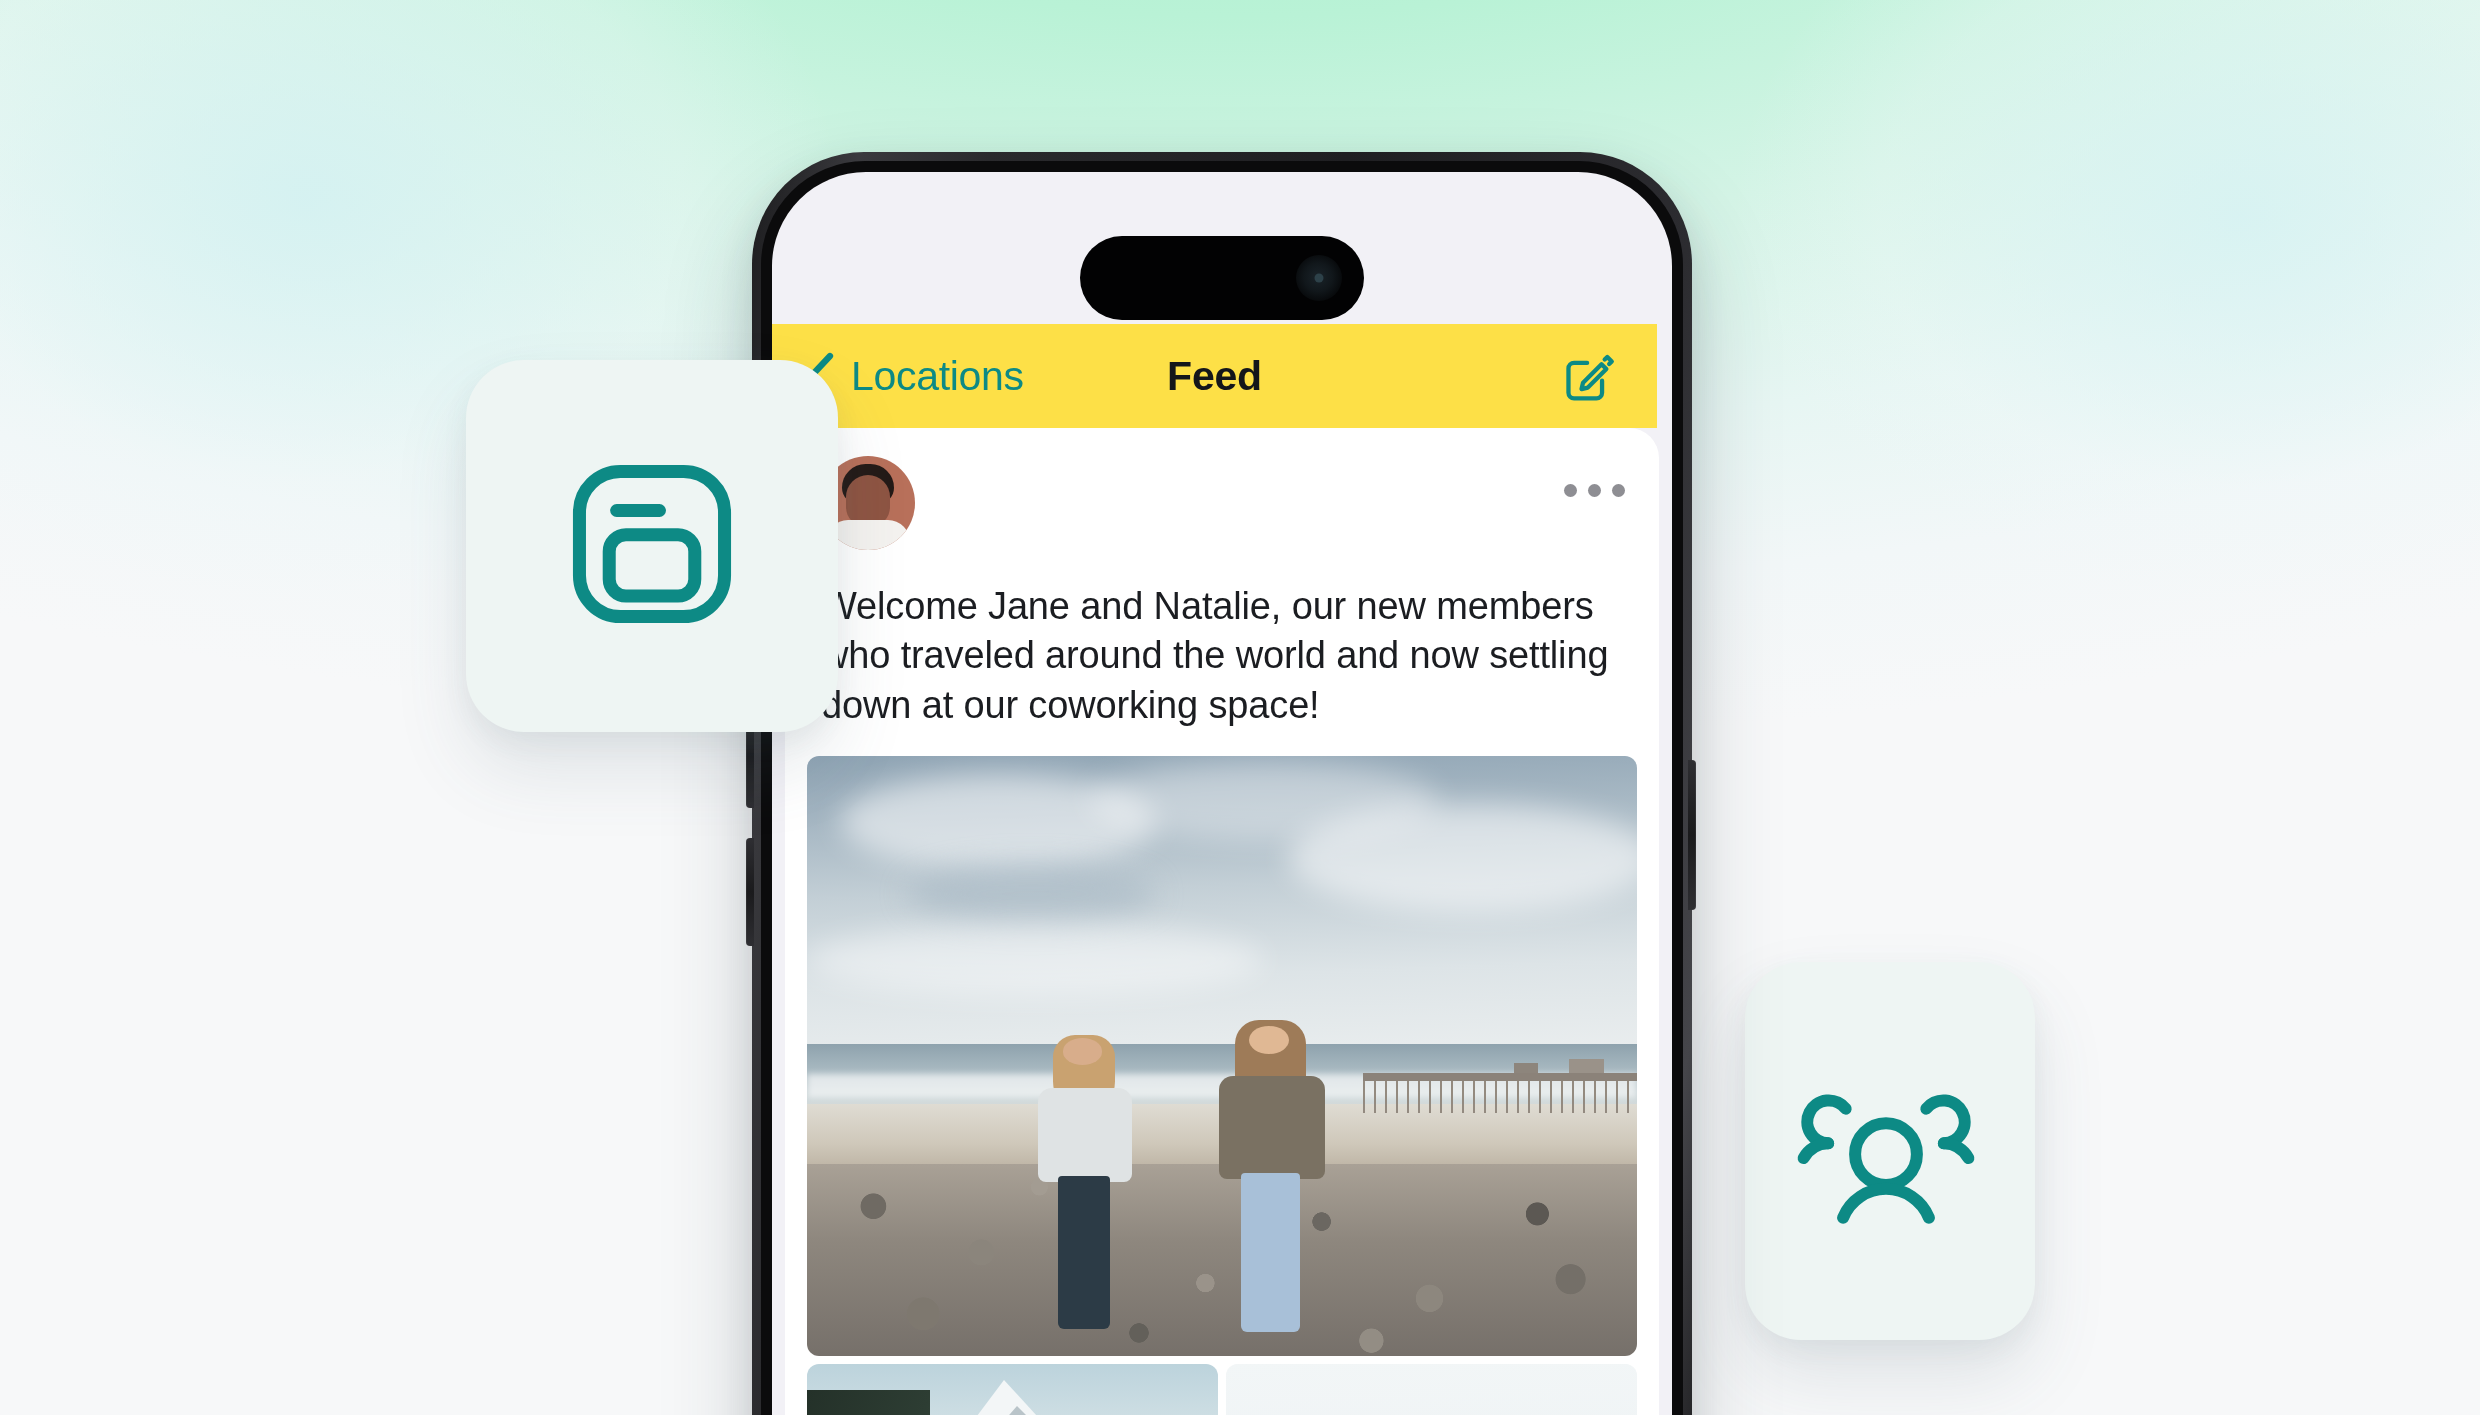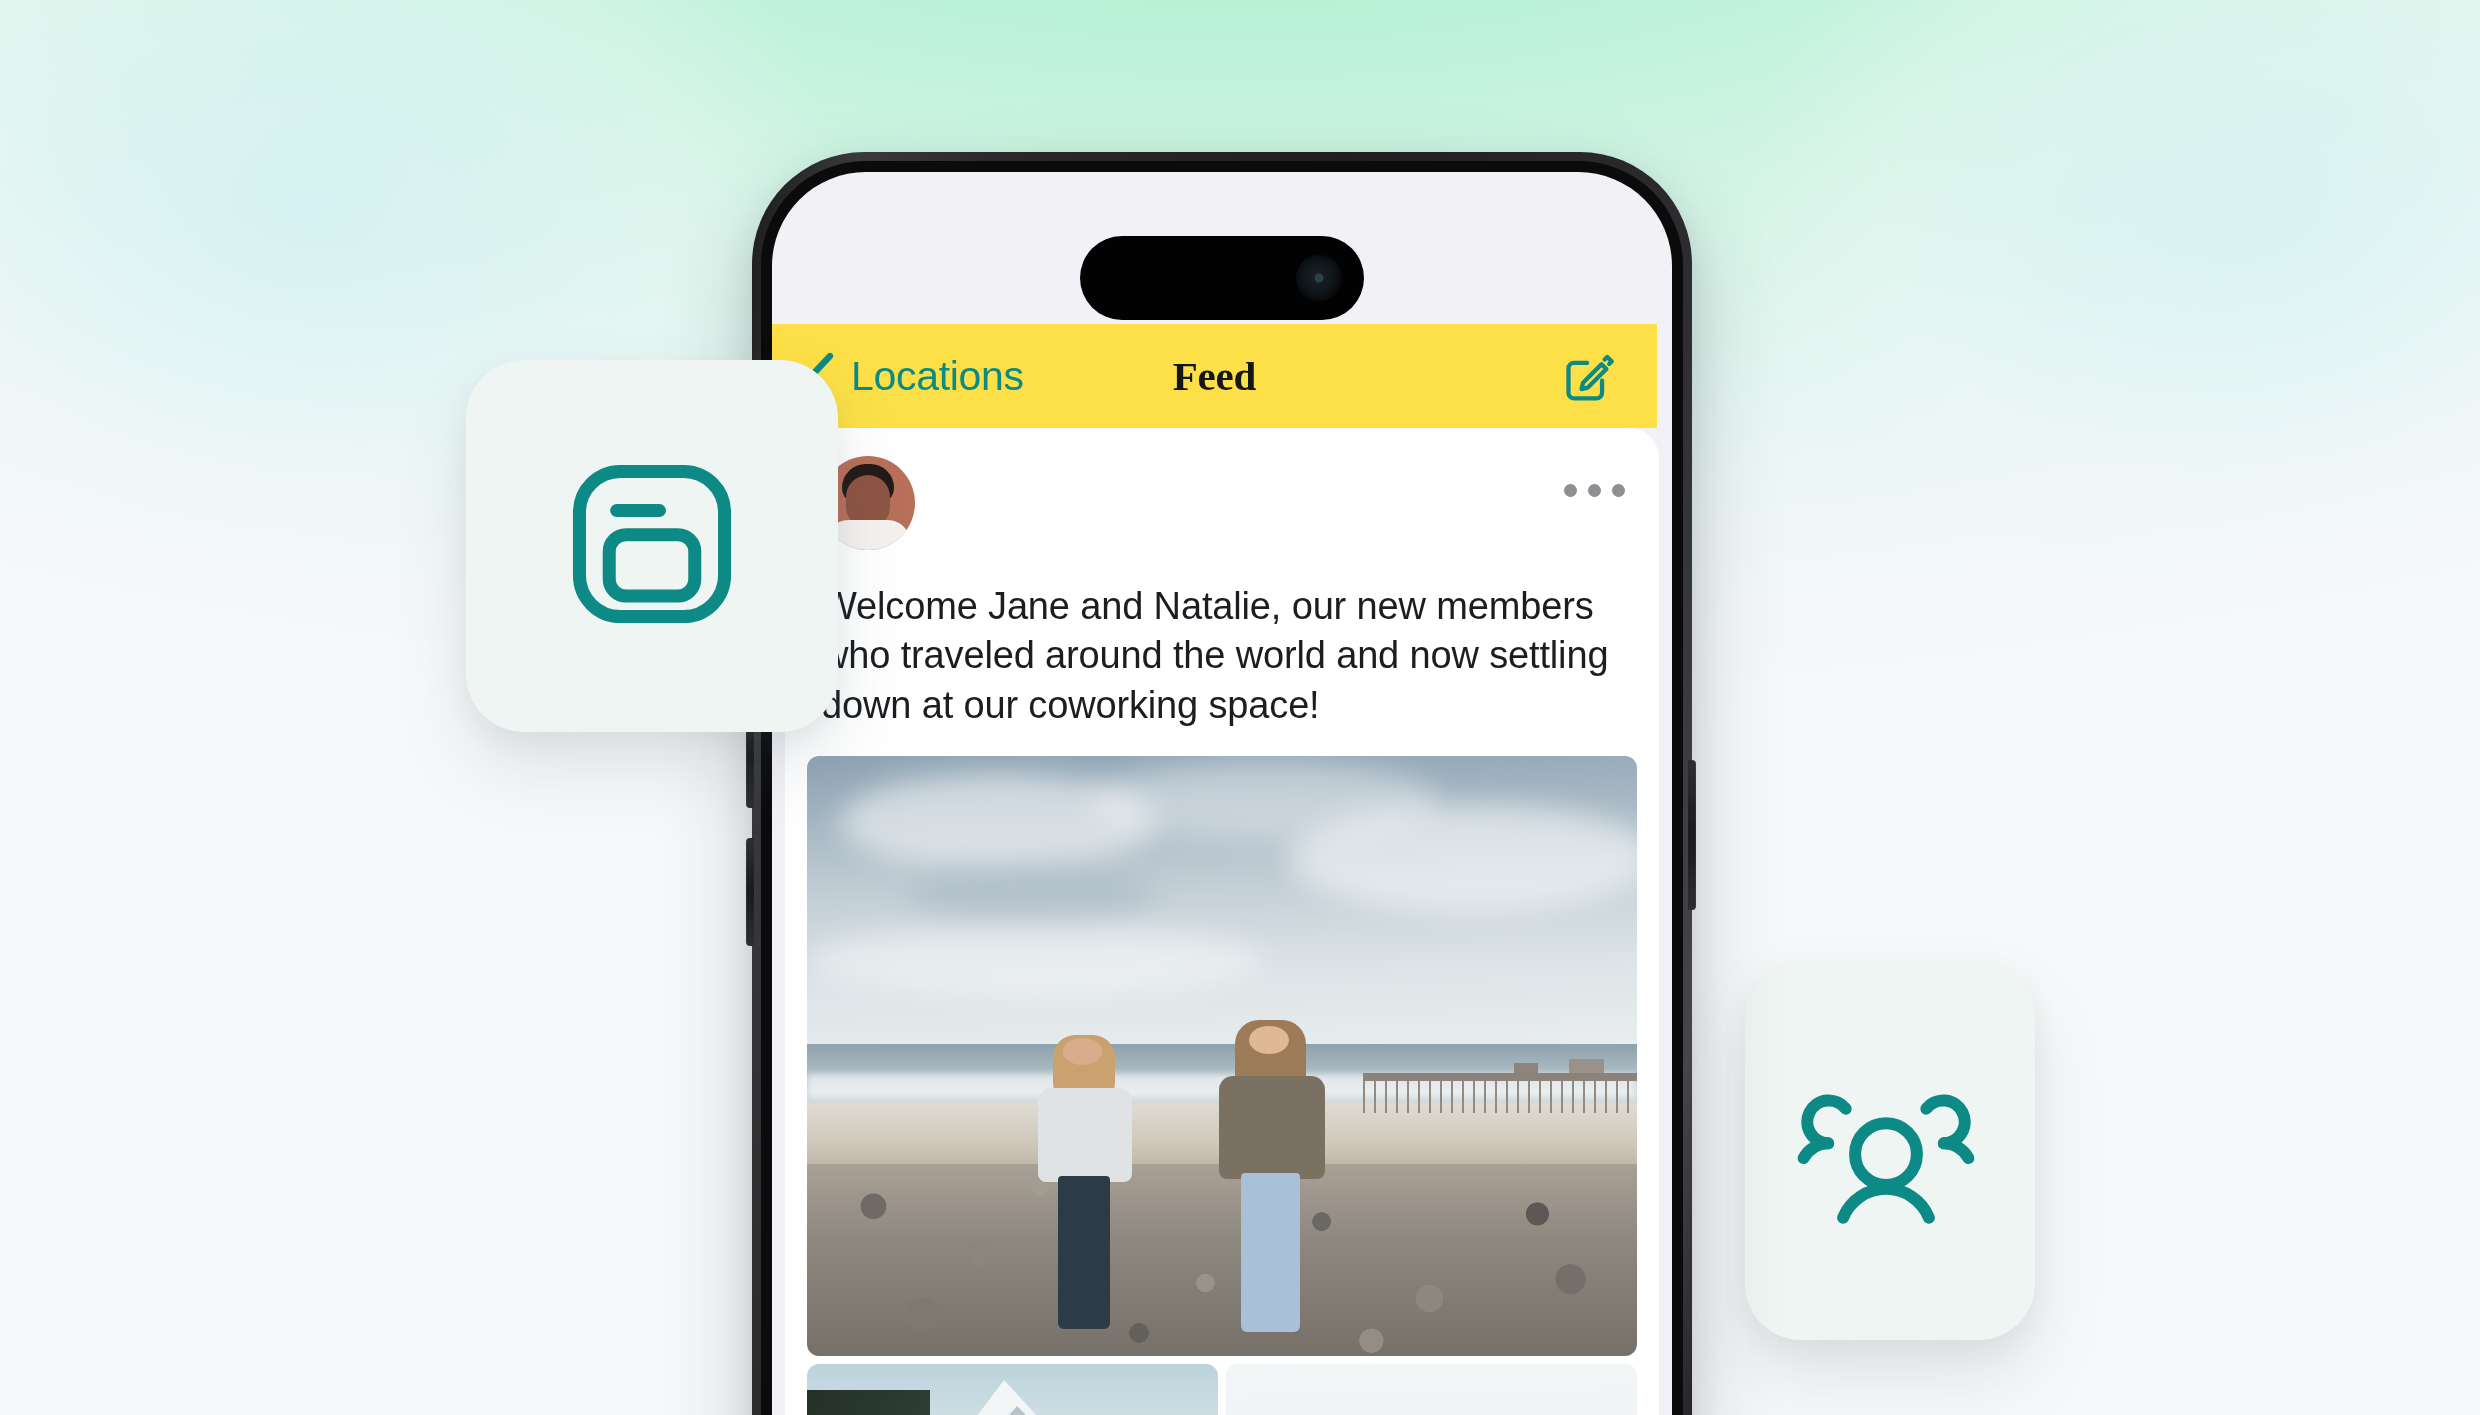--- a/index.html
+++ b/index.html
@@ -180,21 +180,20 @@
   }
   #nav-title {
     position: absolute;
     left: 0; right: 0;
     text-align: center;
     font-size: 41px;
     font-weight: bold;
     color: #14161a;
     letter-spacing: -0.2px;
     pointer-events: none;
-    font-family: Liberation Serif, serif;
   }
   #nav-compose {
     position: absolute;
     right: 40px;
     top: 50%;
     transform: translateY(-50%);
     cursor: pointer;
   }
   #nav-compose svg { display: block; }
 

